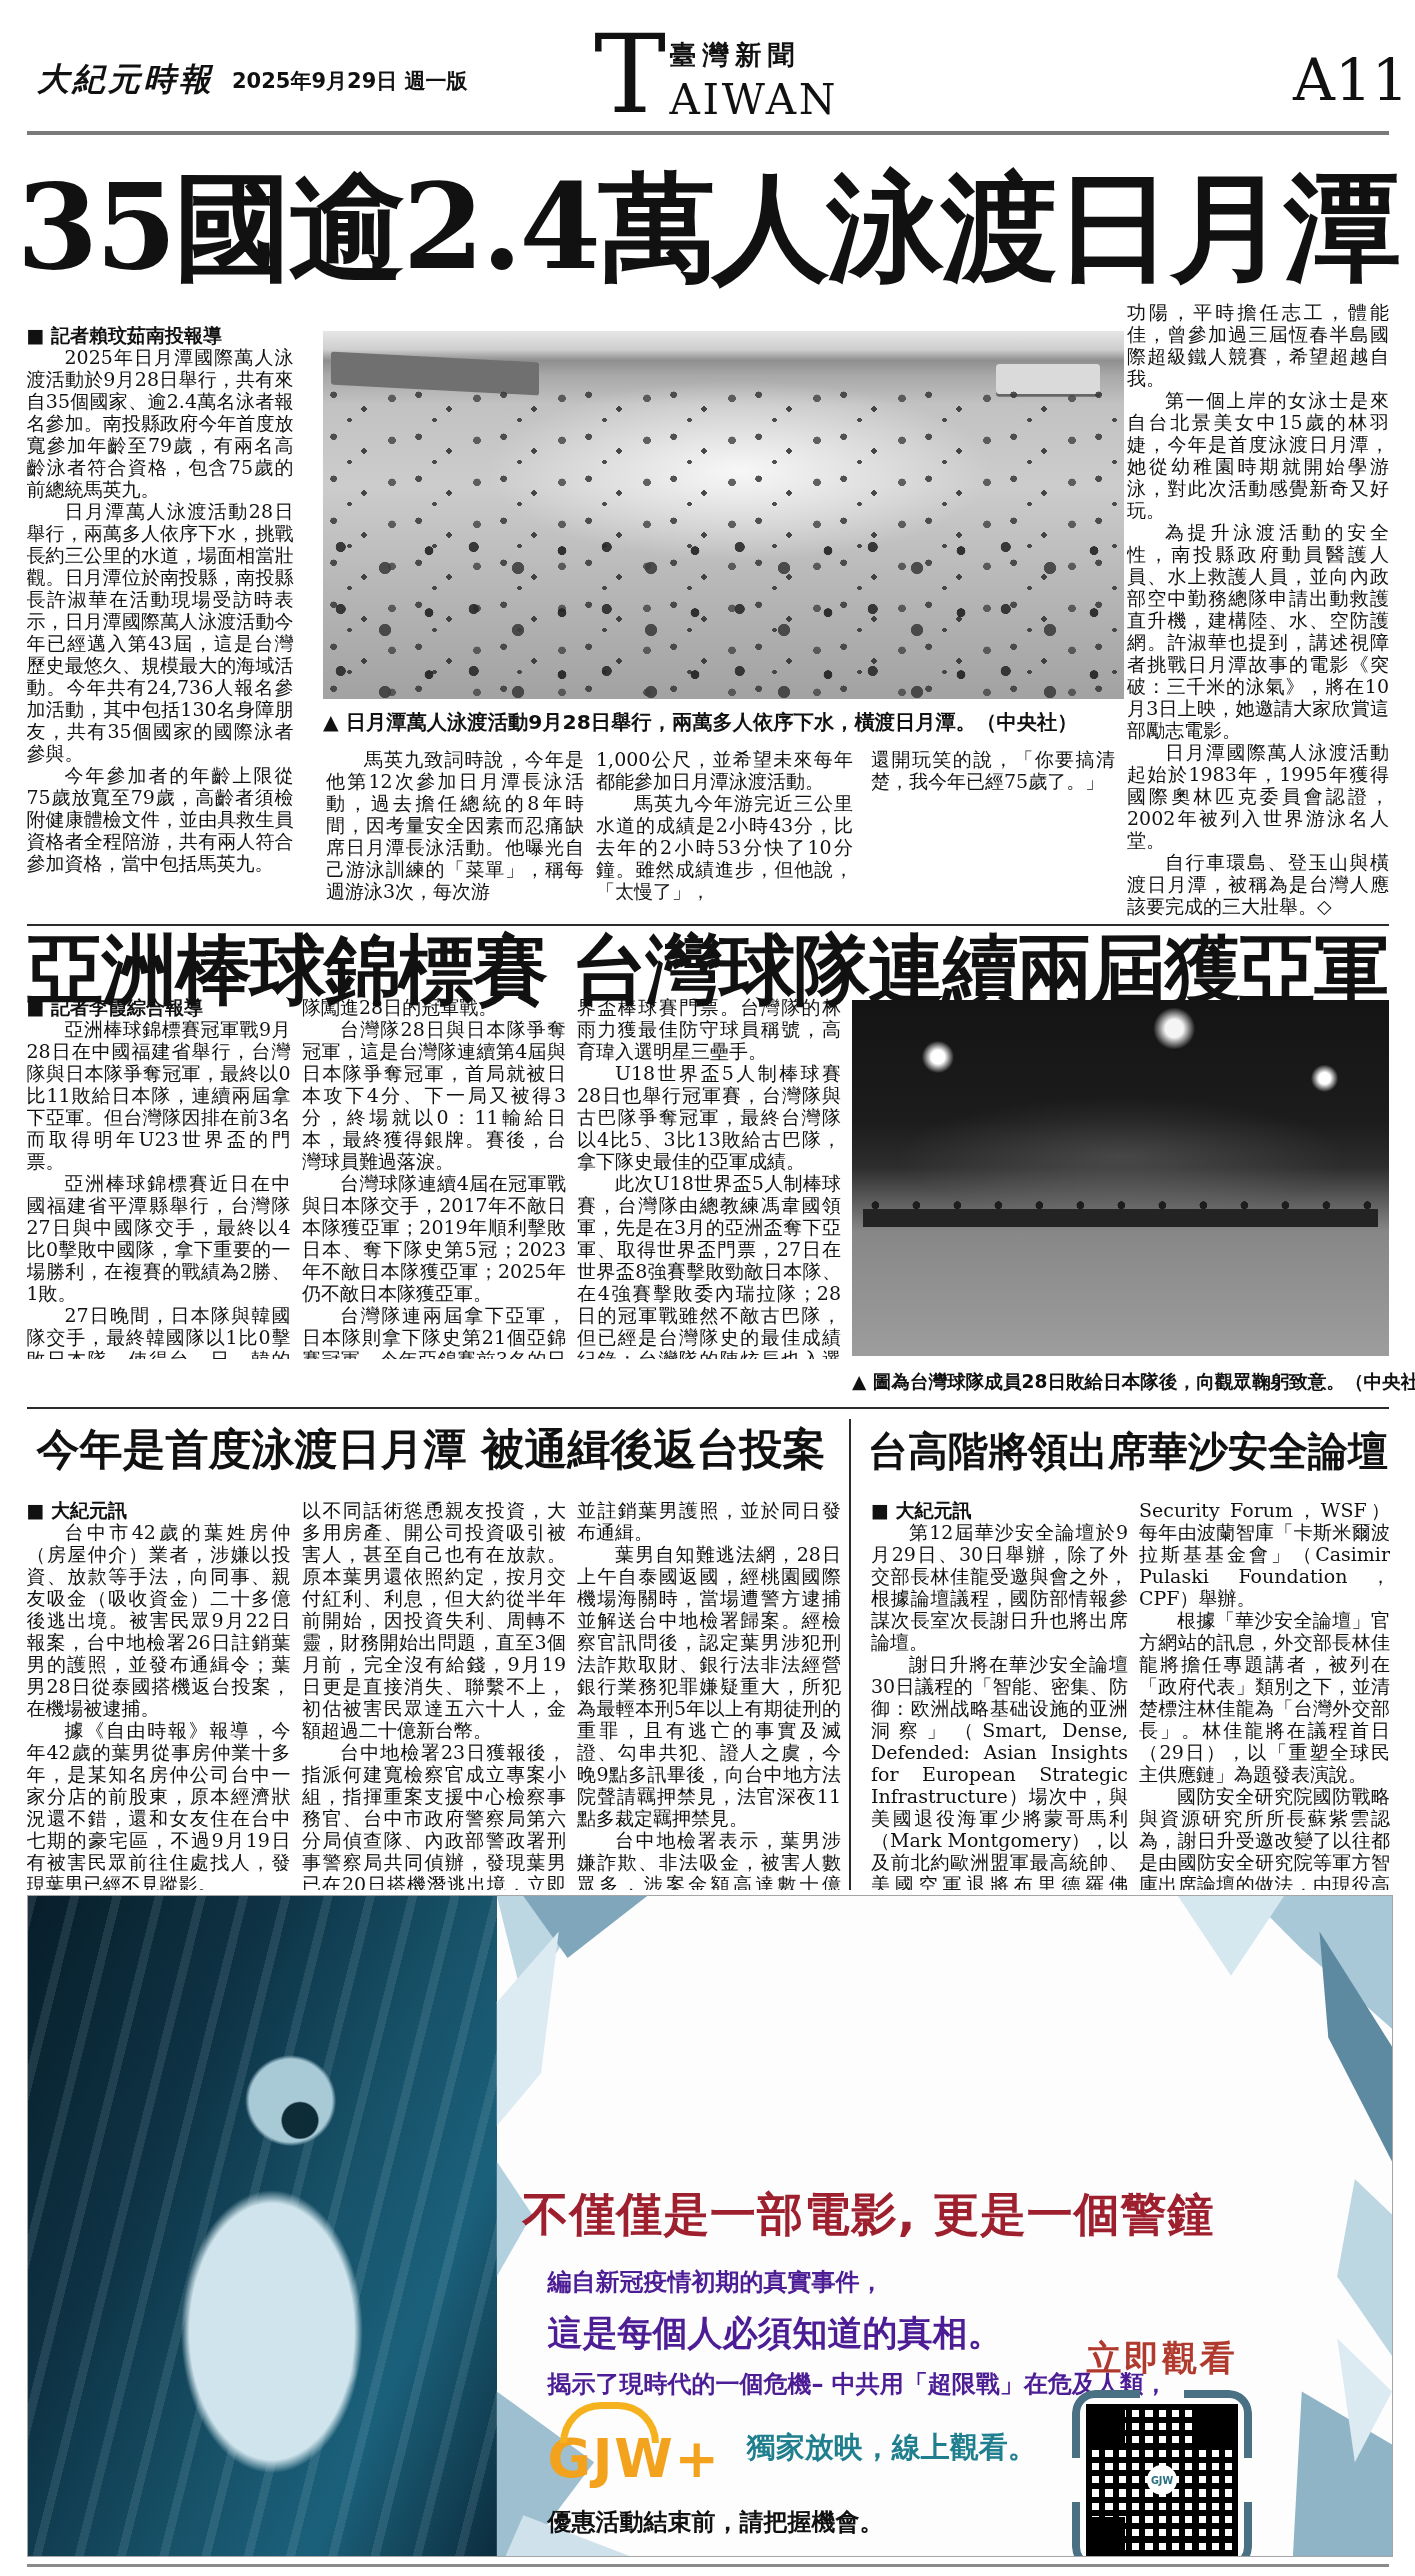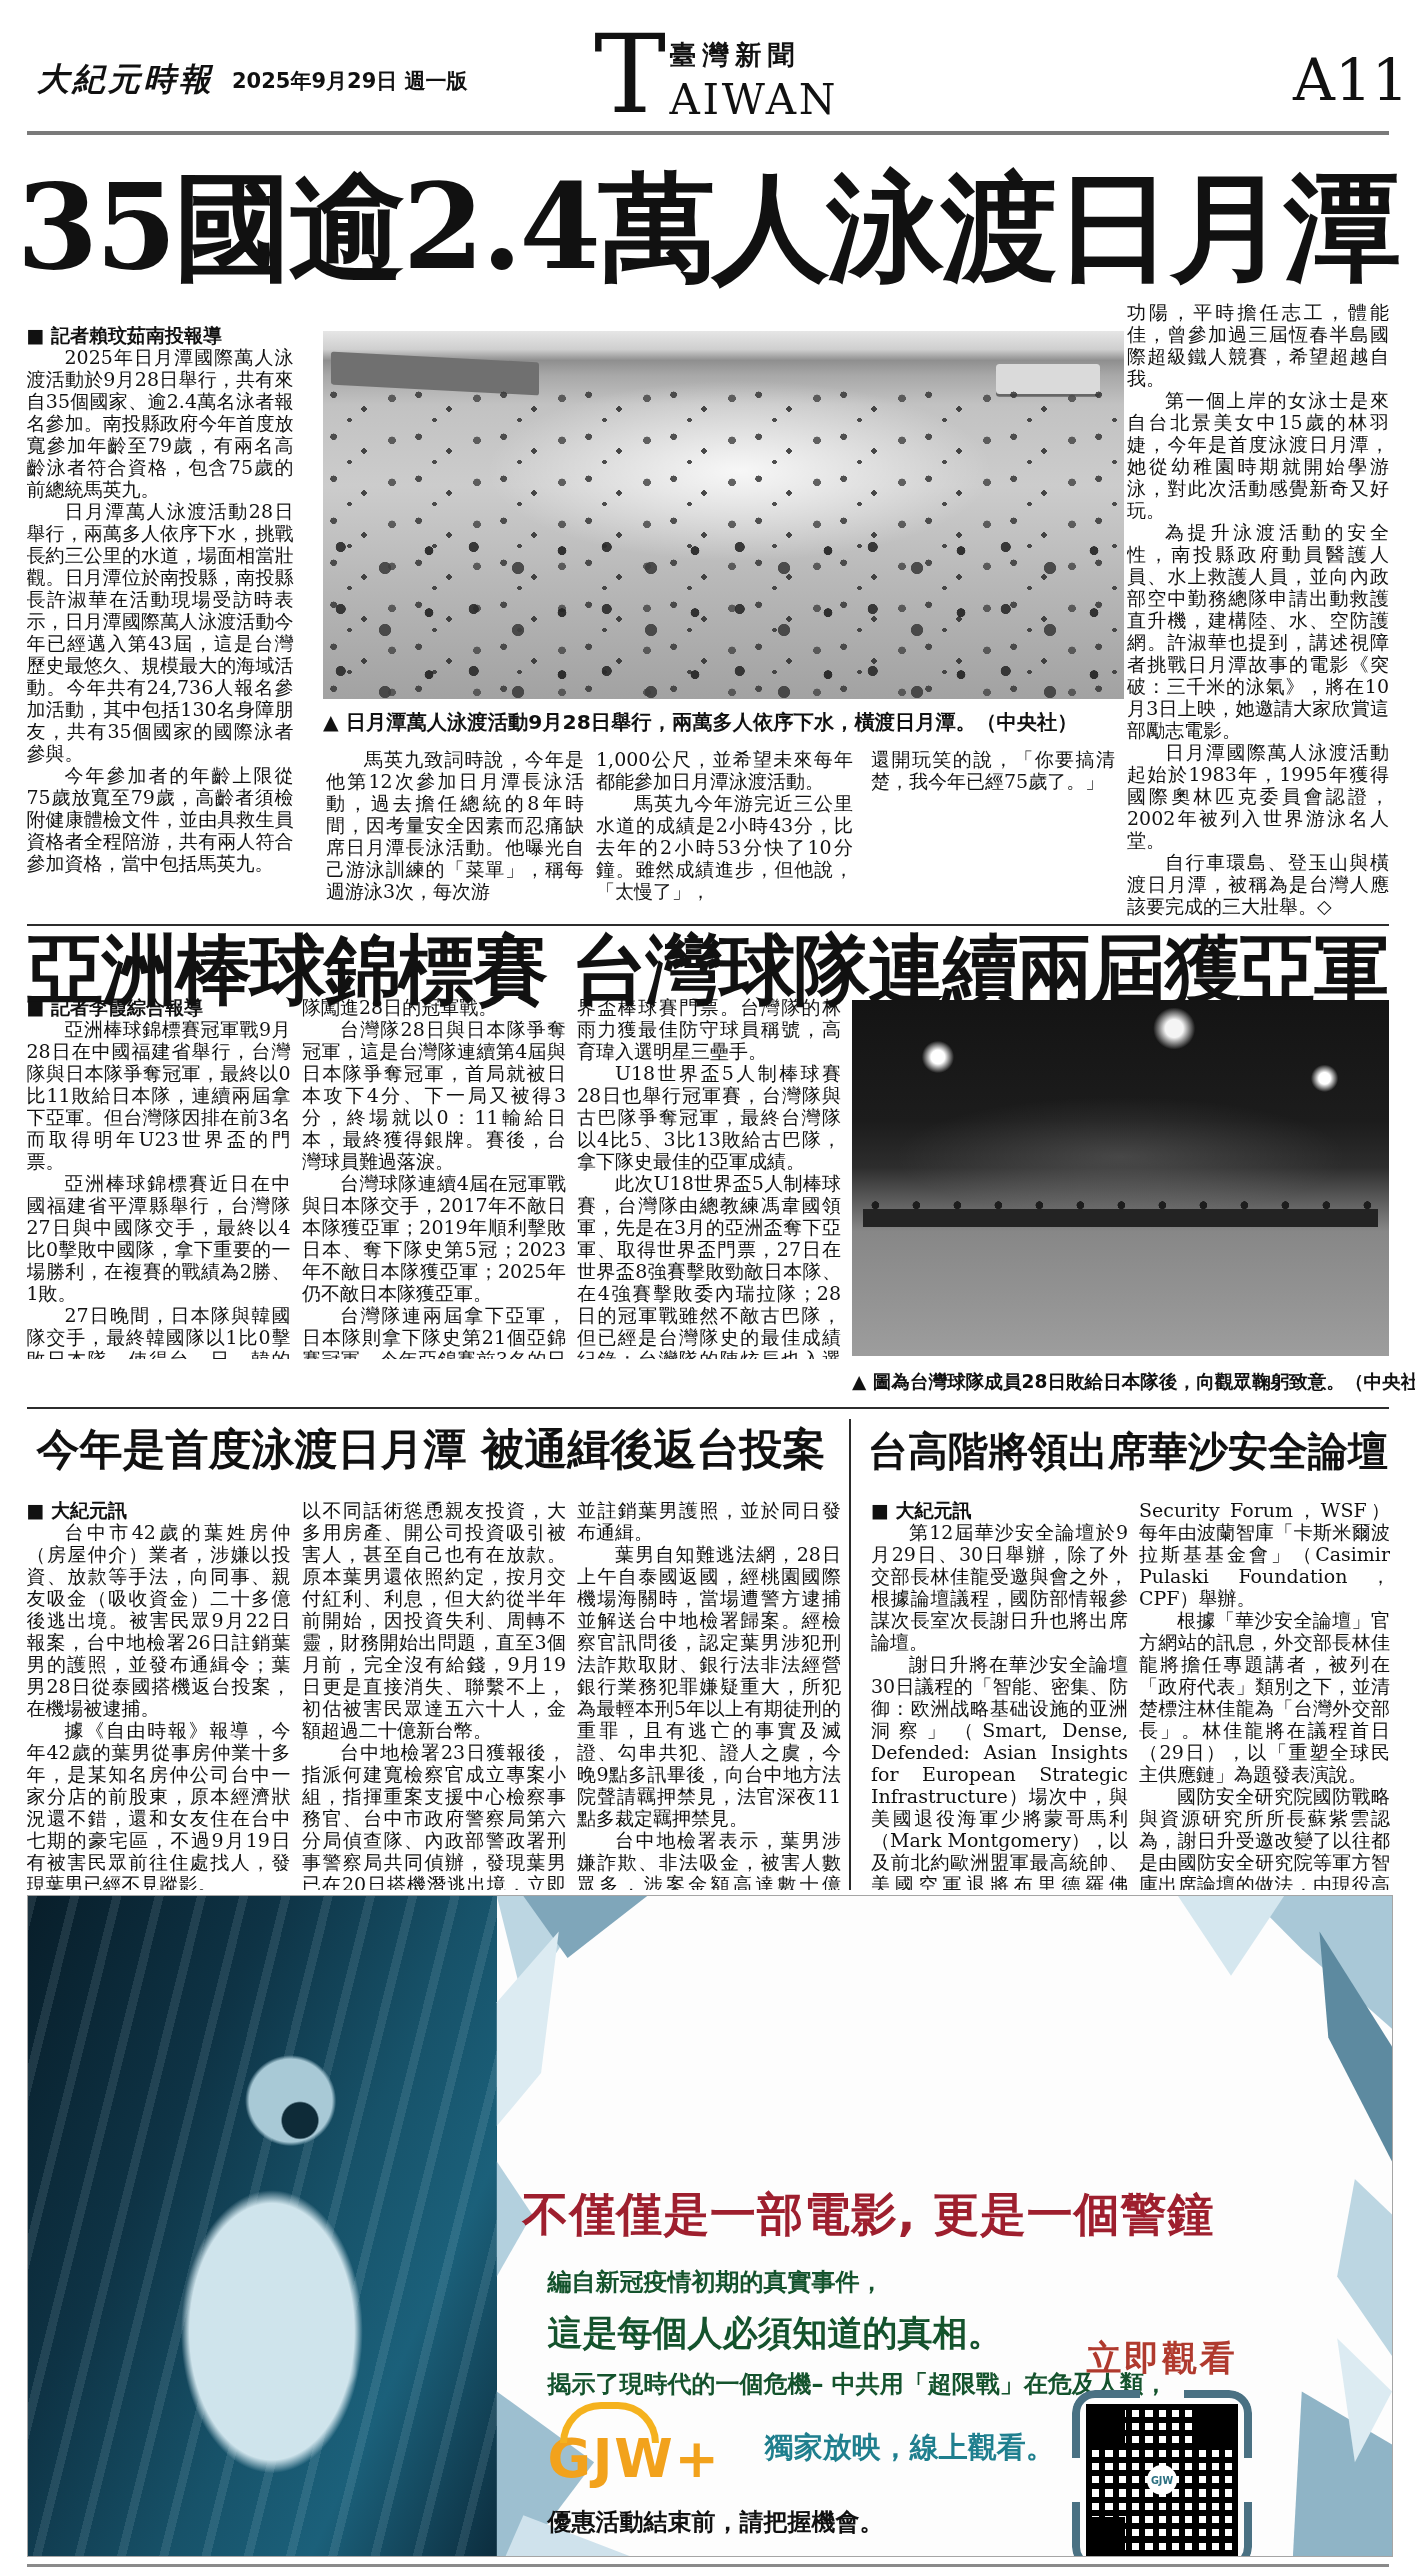--- a/index.html
+++ b/index.html
@@ -66,24 +66,24 @@
      background-image:radial-gradient(circle 32px at 58% 34%,#0e2b38 0 55%,rgba(0,0,0,0) 60%),
         radial-gradient(circle 69px at 56% 31%,#a8c9d6 0 60%,rgba(0,0,0,0) 66%),
         radial-gradient(ellipse 142px 221px at 52% 66%,#cfe4ec 0 58%,rgba(0,0,0,0) 64%),
         radial-gradient(circle 26.5px at 66% 72%,rgba(255,255,255,0.95),rgba(255,255,255,0) 75%),
         repeating-linear-gradient(104deg,rgba(220,240,250,0.10) 0 8.8px,rgba(0,0,0,0) 8.8px 41px),
         linear-gradient(115deg,#081e2a 0%,#0e3345 32%,#175269 58%,#1b607a 76%,#0c2d3e 100%);}
   .ad-title{position:absolute;left:469px;width:895px;top:104px;text-align:center;
      font-size:131px;font-weight:900;letter-spacing:14px;color:#2f4e5e;}
   .ad-slogan{position:absolute;left:495px;width:778px;top:288px;font-family:"DejaVu Sans","Liberation Sans",sans-serif;
      font-weight:900;font-size:46px;color:#9e1f2e;letter-spacing:0.9px;white-space:nowrap;}
-  .ad-lines{position:absolute;left:520px;top:370px;font-family:"DejaVu Sans","Liberation Sans",sans-serif;color:#14532d;}
+  .ad-lines{position:absolute;left:520px;top:370px;font-family:"DejaVu Sans","Liberation Sans",sans-serif;color:#4c1d95;}
   .ad-line{font-size:24px;font-weight:bold;margin-bottom:11.5px;white-space:nowrap;}
   .ad-line-big{font-size:35px;font-weight:900;margin-top:3.5px;white-space:nowrap;}
-  .gjw-row{position:absolute;left:520px;top:511px;display:flex;align-items:center;gap:44px;}
+  .gjw-row{position:absolute;left:520px;top:511px;display:flex;align-items:center;gap:26px;}
   .gjw{position:relative;font-family:"DejaVu Sans","Liberation Sans",sans-serif;font-weight:900;font-size:53px;color:#f2a21c;letter-spacing:1.8px;padding-top:21px;}
   .gjw-arc{position:absolute;left:12.4px;top:-5.3px;width:99px;height:41px;border:7px solid #f5b21e;border-bottom:none;
      border-radius:99px 99px 0 0;box-sizing:border-box;}
   .gjw-tagline{font-size:29px;font-weight:900;color:#1f7f8e;font-family:"DejaVu Sans","Liberation Sans",sans-serif;white-space:nowrap;text-align:right;}
   .ad-note{position:absolute;left:520px;top:610px;font-size:24px;font-weight:bold;font-family:"DejaVu Sans","Liberation Sans",sans-serif;white-space:nowrap;}
   .ad-cta-block{position:absolute;left:1033px;top:439px;width:203px;text-align:center;}
   .ad-cta{font-size:35px;font-weight:900;color:#b03a2e;font-family:"DejaVu Sans","Liberation Sans",sans-serif;letter-spacing:2.7px;}
   .qr-wrap{position:relative;width:152px;height:152px;margin:22px auto 0;}
   .qr-brackets{position:absolute;inset:-14px;border:8px solid #4a7183;border-radius:23px;
      -webkit-mask:linear-gradient(#000 0 0) top left/38% 38% no-repeat,linear-gradient(#000 0 0) top right/38% 38% no-repeat,

